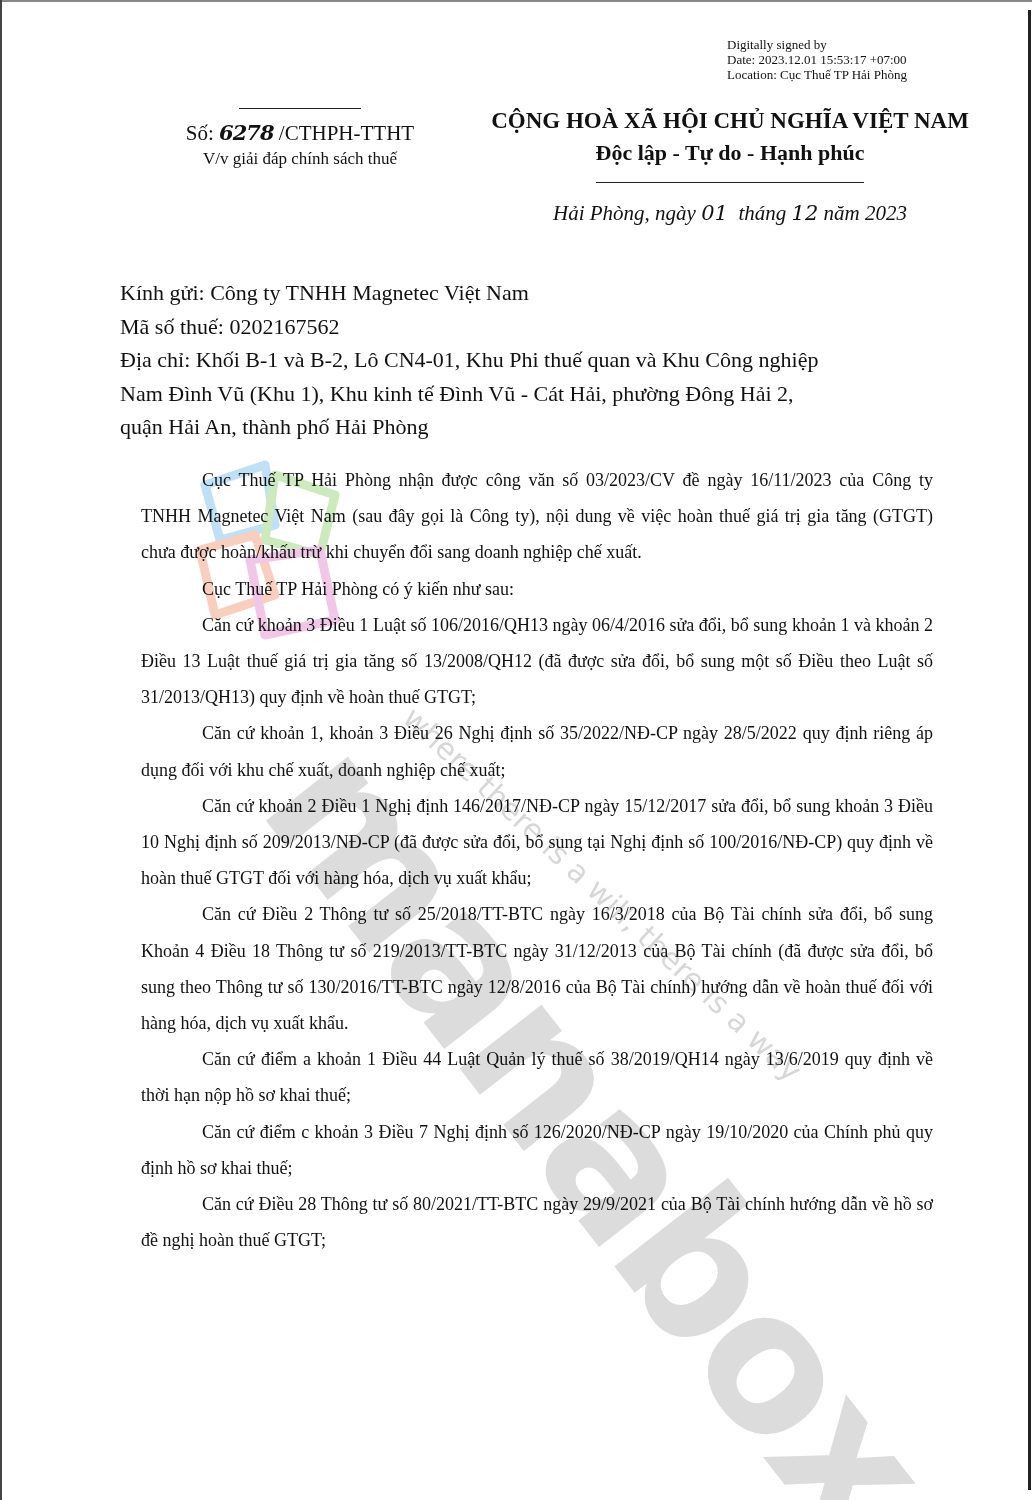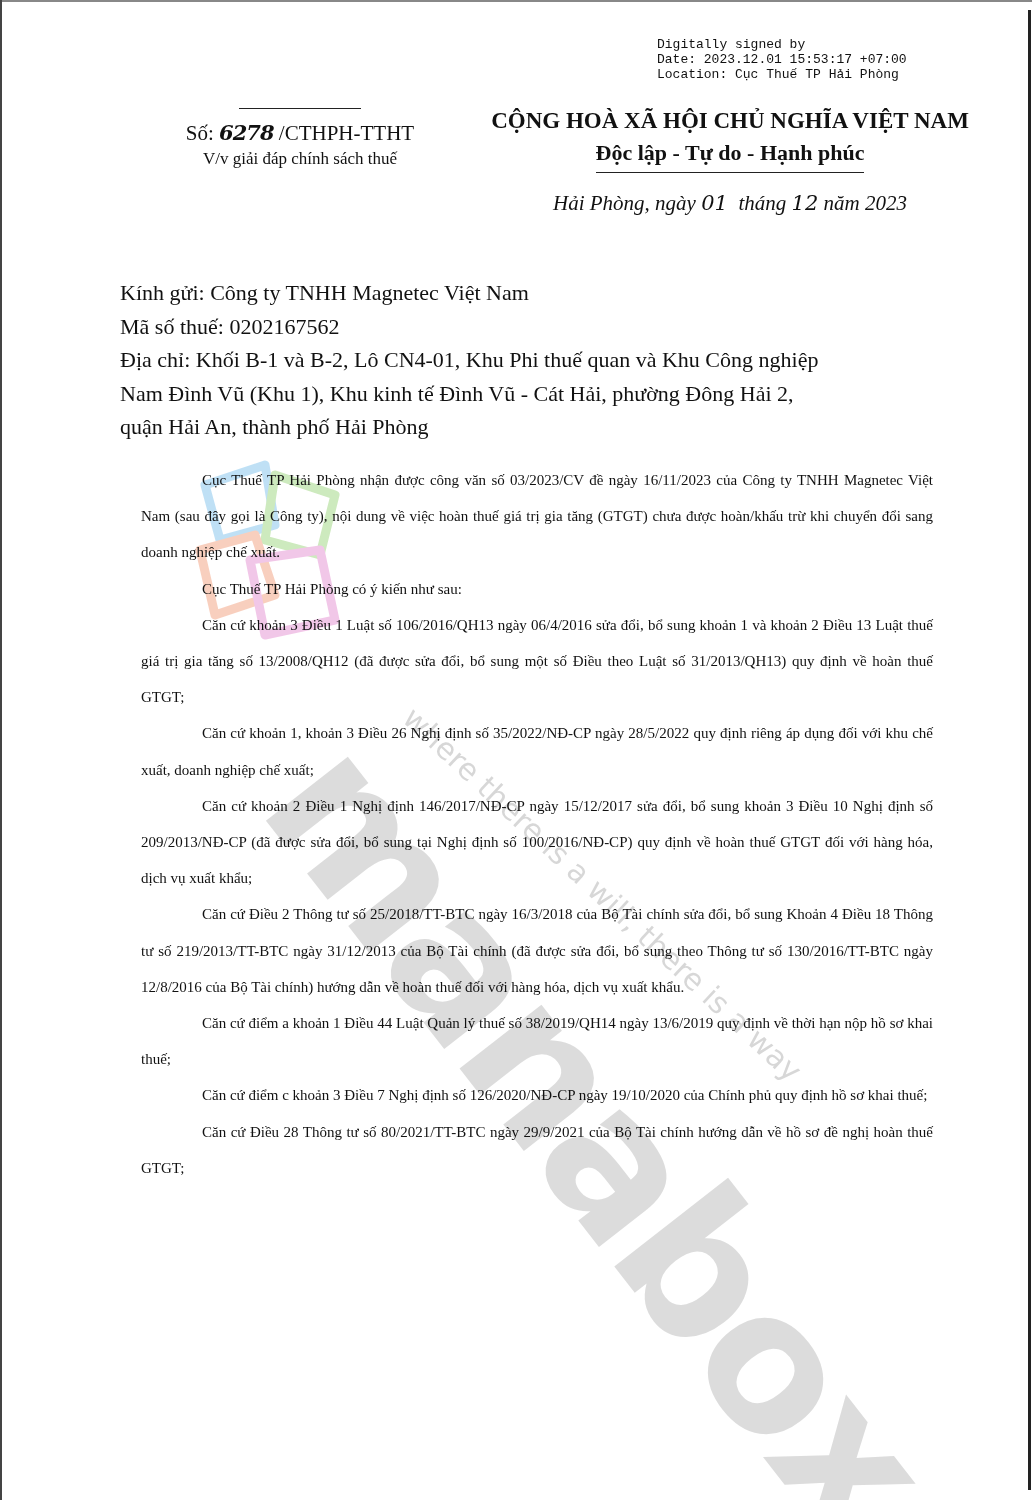--- a/index.html
+++ b/index.html
@@ -5,40 +5,40 @@
     html, body { margin: 0; padding: 0; }
     body {
       width: 1032px; height: 1500px; background: #ffffff; position: relative;
       overflow: hidden; font-family: "Liberation Serif", "DejaVu Serif", serif; color: #111;
     }
     .page-edge-left { position: absolute; left: 0; top: 0; width: 2px; height: 1500px; background: #444; }
     .page-edge-right { position: absolute; left: 1028px; top: 10px; width: 3px; height: 1480px; background: #222; }
     .page-edge-top { position: absolute; left: 0; top: 0; width: 1032px; height: 2px; background: #888; }
 
     .signature {
-      position: absolute; left: 657px; top: 37px; font-family: Liberation Mono, monospace;
+      position: absolute; left: 727px; top: 37px; font-family: Liberation Serif, serif;
       font-size: 13px; line-height: 15px; color: #111;
     }
 
     .hdr-left { position: absolute; left: 130px; top: 106px; width: 340px; text-align: center; }
     .hdr-right { position: absolute; left: 470px; top: 106px; width: 520px; text-align: center; }
     .hdr-agency-parent { font-size: 22px; line-height: 30px; }
     .hdr-agency { font-size: 22px; line-height: 34px; font-weight: bold; }
     .hdr-rule-left { width: 122px; height: 1px; background: #222; margin: 2px auto 10px auto; }
     .hdr-number { font-size: 21px; line-height: 28px; }
     .hdr-number .hand { font-family: "DejaVu Serif", serif; font-style: italic; font-weight: bold; letter-spacing: -1px; }
     .hdr-subject { font-size: 17px; line-height: 24px; }
     .hdr-country { font-size: 23px; line-height: 30px; font-weight: bold; }
-    .hdr-motto { font-size: 22px; line-height: 34px; font-weight: bold; display: inline-block; border-bottom: 1.5px solid #222; padding-bottom: 2px; }
+    .hdr-motto { font-size: 22px; line-height: 34px; font-weight: bold; display: inline-block; border-bottom: 1.5px solid #222; padding-bottom: 12px; }
     .hdr-date { font-size: 21px; line-height: 28px; font-style: italic; margin-top: 16px; }
     .hdr-date .hand { font-family: "DejaVu Serif", serif; font-style: italic; }
 
     .recipient { position: absolute; left: 120px; top: 276px; width: 820px; text-align: left; font-size: 22px; line-height: 33.5px; }
 
-    .body { position: absolute; left: 141px; top: 462px; width: 792px; font-size: 15px; line-height: 36.2px; text-align: justify; }
+    .body { position: absolute; left: 141px; top: 462px; width: 792px; font-size: 18px; line-height: 36.2px; text-align: justify; }
     .body p { margin: 0; text-indent: 61px; }
 
     .wm-logo { position: absolute; left: 195px; top: 455px; width: 150px; height: 190px; opacity: 0.55; pointer-events: none; }
     .wm-text {
       position: absolute; left: 395px; top: 700px; font-family: "DejaVu Sans", sans-serif; font-weight: bold;
       font-size: 190px; color: rgba(140,140,140,0.30); transform: rotate(52deg); transform-origin: left top;
       pointer-events: none; letter-spacing: -6px; white-space: nowrap;
     }
     .wm-slogan {
       position: absolute; left: 420px; top: 700px; font-family: "DejaVu Sans", sans-serif; font-size: 30px;

